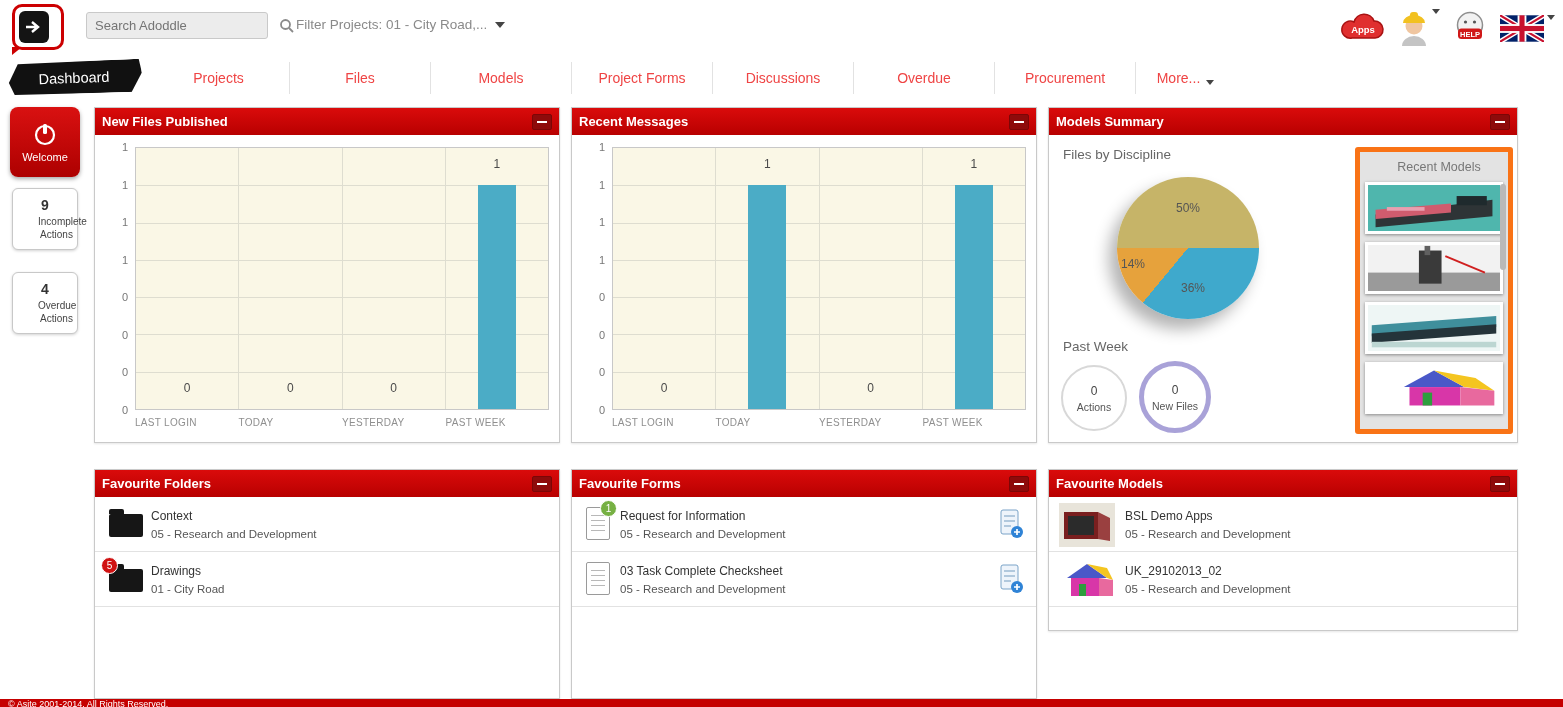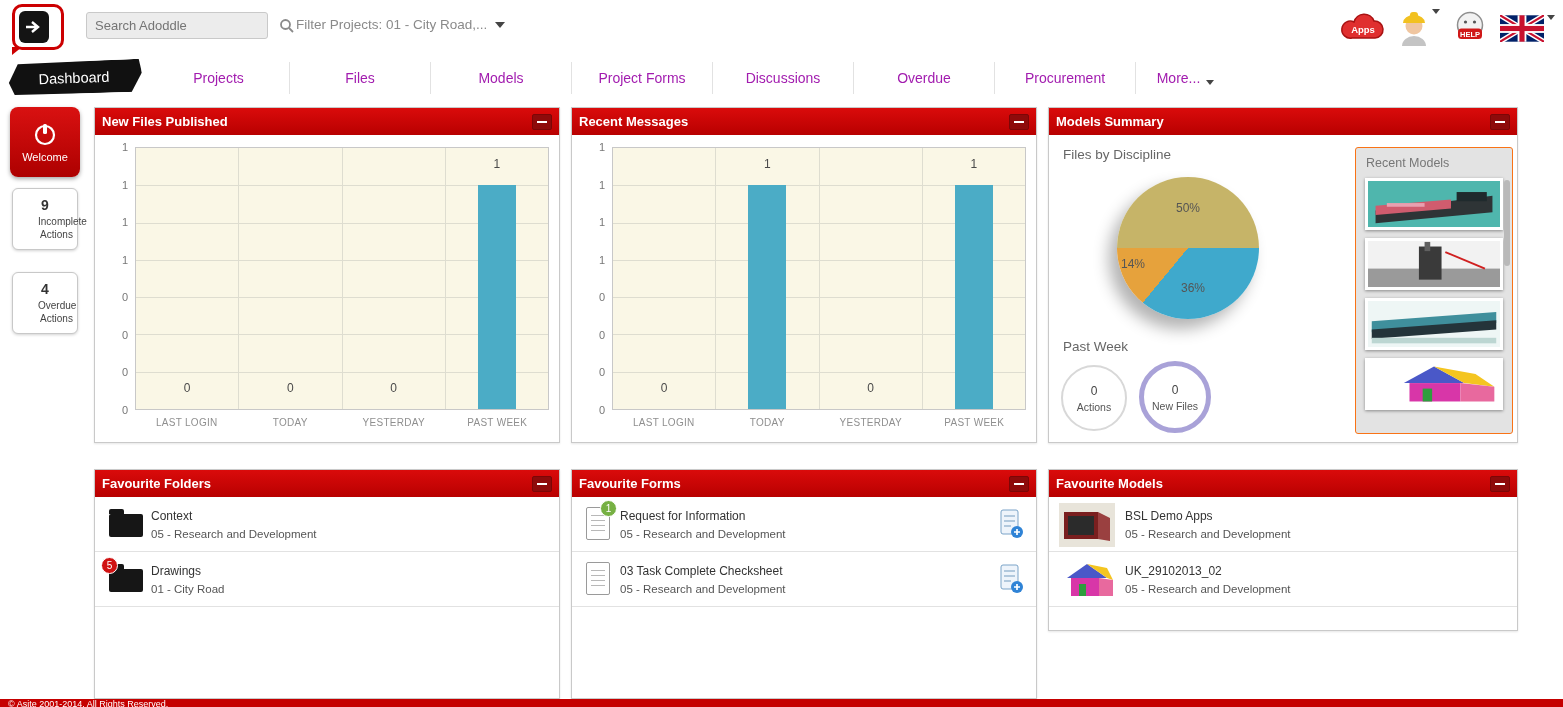--- a/index.html
+++ b/index.html
@@ -25,21 +25,21 @@
   .top-right { position:absolute; right:8px; top:4px; height:48px; display:flex; align-items:center; gap:12px; }
   .tr-item { display:flex; gap:3px; cursor:pointer; }
 
   
   .navbar { position:absolute; left:0; top:60px; right:0; height:36px; background:#fff; }
   .tab-dashboard { position:absolute; left:6px; top:1px; width:136px; height:33px; background:#111; color:#fff;
       display:flex; align-items:center; justify-content:center; font-size:14.5px;
       clip-path:polygon(2% 60%, 9% 4%, 98% 0%, 100% 42%, 92% 100%, 6% 97%); transform:rotate(-2deg); cursor:pointer; }
   .nav-items { position:absolute; left:148px; top:2px; height:32px; display:flex; align-items:stretch; }
   .nav-item { width:141px; display:flex; align-items:center; justify-content:center; gap:6px;
-      font-size:14px; color:#a21caf; cursor:pointer; }
+      font-size:14px; color:#ef4444; cursor:pointer; }
   .nav-item + .nav-item { border-left:1px solid #e2e2e2; }
   .nav-item.more { width:100px; }
 
   
   .welcome-btn { position:absolute; left:10px; top:107px; width:70px; height:70px; border-radius:8px;
       background:linear-gradient(#d91111,#ad0000); box-shadow:0 2px 4px rgba(0,0,0,.35);
       display:flex; flex-direction:column; align-items:center; justify-content:center; gap:4px;
       color:#fff; font-size:11px; cursor:pointer; }
   .side-box { position:absolute; left:12px; width:66px; background:#fff; border:1px solid #c8c8c8; border-radius:6px;
       box-shadow:0 1px 3px rgba(0,0,0,.18); text-align:center; padding:8px 2px; cursor:pointer; }
@@ -59,37 +59,37 @@
   
   .barchart { position:absolute; left:8px; top:10px; right:10px; bottom:4px; }
   .ygut { position:absolute; left:0; top:2px; width:30px; bottom:28px; }
   .ytick { position:absolute; right:5px; transform:translateY(-50%); font-size:11px; color:#777; }
   .plot { position:absolute; left:32px; right:0; top:2px; bottom:28px; border:1px solid #c8c8c8; display:flex; }
   .hgrid { position:absolute; left:0; right:0; height:1px; background:#deddd0; }
   .col { flex:1; position:relative; }
   .bar { position:absolute; left:50%; transform:translateX(-50%); bottom:0; width:38px; }
   .vlabel { position:absolute; left:0; right:0; text-align:center; font-size:12px; color:#4a4a4a; }
   .xrow { position:absolute; left:32px; right:0; bottom:5px; height:16px; display:flex; }
-  .xlabel { flex:1; text-align:center; font-size:10px; color:#8f8f8f; letter-spacing:.3px; }
+  .xlabel { flex:1; font-size:10px; color:#8f8f8f; letter-spacing:.3px; }
 
   
   .ms-label { position:absolute; font-size:13.5px; color:#666; }
   .pie { position:absolute; left:68px; top:42px; width:142px; height:142px; border-radius:50%;
       box-shadow:-8px 10px 16px rgba(0,0,0,.30); }
   .pie-label { position:absolute; font-size:12px; color:#555; }
   .pl-a { left:50%; top:24px; transform:translateX(-50%); }
   .pl-b { left:64px; top:104px; }
   .pl-c { left:4px; top:80px; }
   .stat-circle { position:absolute; background:#fff; border-radius:50%; display:flex; flex-direction:column;
       align-items:center; justify-content:center; font-size:10.5px; color:#555; cursor:pointer; }
   .sc-val { font-size:12px; color:#444; margin-bottom:3px; }
   .sc-actions { left:12px; top:230px; width:66px; height:66px; border:2px solid #d8d8d8; }
   .sc-newfiles { left:90px; top:226px; width:72px; height:72px; border:5px solid #a9a2d8; }
   .recent-models { position:absolute; left:306px; top:12px; width:158px; bottom:8px; background:#e3e3e3;
-      border:1px solid #f97316; border-radius:3px; }
+      border:5px solid #f97316; border-radius:3px;text-align:center; }
   .rm-title { margin:8px 0 2px 10px; font-size:12.5px; color:#777; }
   .rm-thumb { width:138px; height:52px; margin:8px auto 0; background:#fff; padding:3px;
       box-shadow:0 1px 3px rgba(0,0,0,.4); cursor:pointer; }
   .rm-thumb svg { width:100%; height:100%; display:block; }
   .rm-scroll { position:absolute; right:2px; top:32px; width:6px; height:86px; background:#b9b9b9; border-radius:3px; cursor:pointer; }
 
   
   .fav-row { position:relative; height:55px; border-bottom:1px solid #e2e2e2; cursor:pointer; }
   .fav-name { position:absolute; top:12px; font-size:12px; color:#333; }
   .fav-proj { position:absolute; top:31px; font-size:11.5px; color:#555; }

